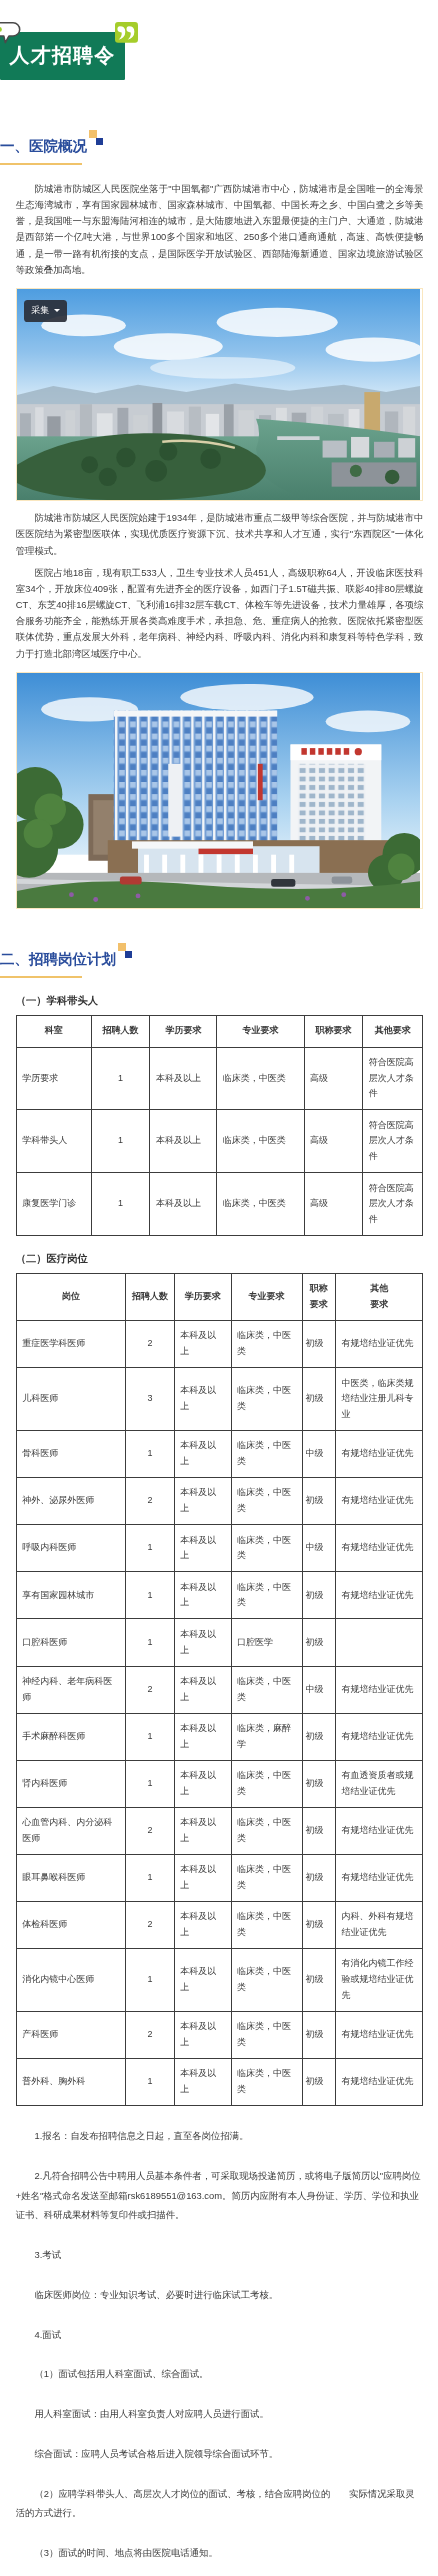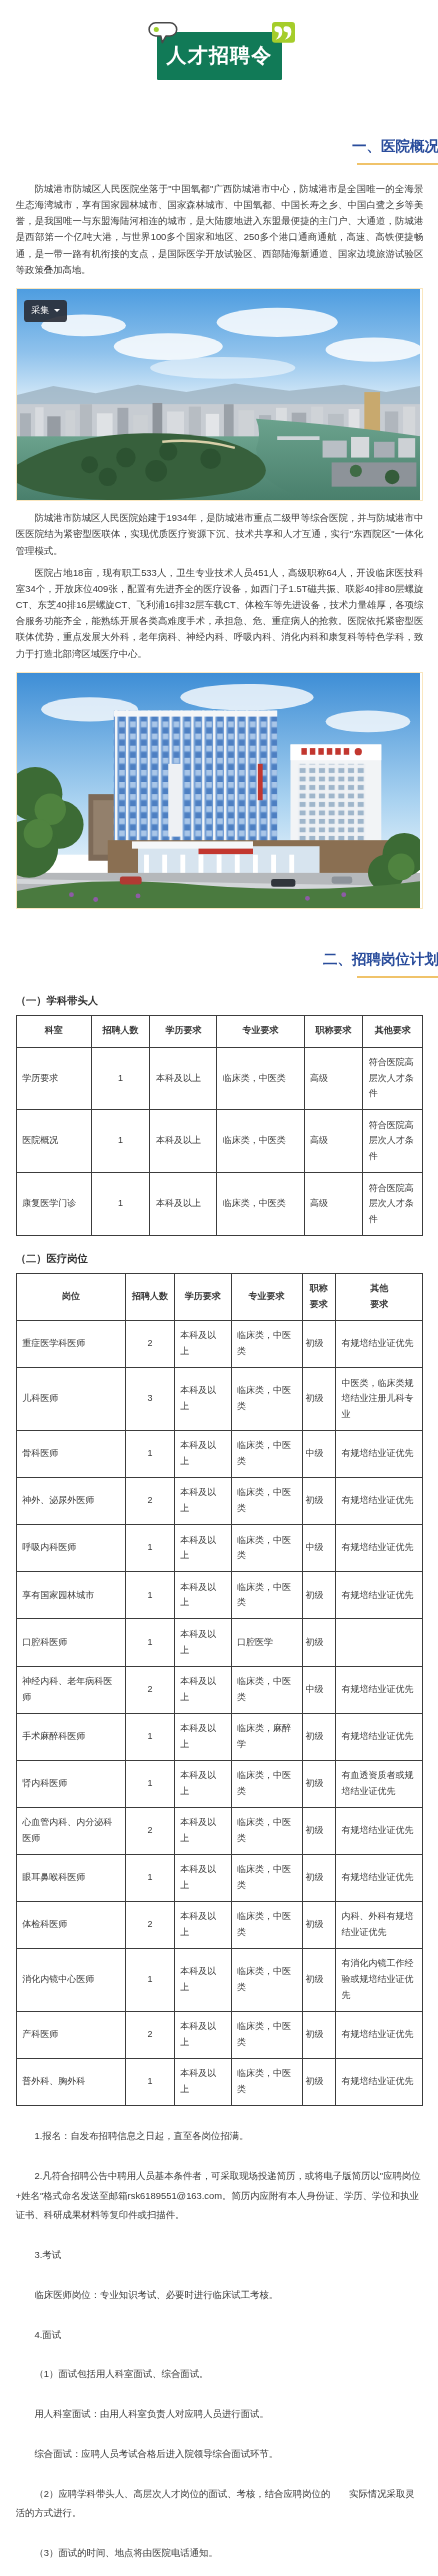--- a/index.html
+++ b/index.html
@@ -1,28 +1,28 @@
 <!DOCTYPE html>
 <html style="font-size:9.7px"><head>
 <meta charset="utf-8">
 <style>
   html,body{margin:0;padding:0;background:#ffffff;}
   body{font-family:"Liberation Sans","DejaVu Sans",sans-serif;color:#3a3a3a;}
   .page{width:439px;margin:0 auto;background:#fff;padding-top:31.5px;padding-bottom:34px;}
   .inner{margin:0 15.7px;}
 
   
-  .banner-wrap{display:flex;justify-content:center;margin-bottom:58px;}
+  .banner-wrap{display:flex;margin-bottom:58px;}
   .banner{position:relative;background:#117a57;width:125px;height:48px;display:flex;align-items:center;justify-content:center;border-radius:1.2px;}
   .banner-title{color:#fff;font-size:20px;font-weight:700;letter-spacing:1.2px;}
   .bubble-icon{position:absolute;left:-9.7px;top:-11px;}
   .quote-badge{position:absolute;right:-13.3px;top:-9.7px;}
 
   
-  .sec-head{display:flex;flex-direction:column;align-items:flex-end;margin:42px 0 15.7px;}
+  .sec-head{display:flex;flex-direction:column;align-items:flex-start;margin:42px 0 15.7px;}
   .sec-title{position:relative;font-size:14.5px;font-weight:700;color:#2a4d9c;line-height:1.2;}
   .sec-title .sq-o{position:absolute;right:-9.7px;top:-7.3px;width:7.3px;height:7.3px;background:#f2c06b;}
   .sec-title .sq-b{position:absolute;right:-15.7px;top:0.6px;width:6.7px;height:6.7px;background:#1f3d96;}
   .sec-underline{width:82px;height:1.8px;background:#f0c36a;margin-top:8.5px;}
 
   
   .para{font-size:9.4px;line-height:1.72;text-indent:2em;text-align:justify;margin:6px 0;color:#3a3a3a;}
   .flow .para{line-height:2.1;text-align:left;margin:20px 0;}
 
   
@@ -301,21 +301,21 @@
         <tbody>
           <tr>
             <td>学历要求</td>
             <td>1</td>
             <td>本科及以上</td>
             <td>临床类，中医类</td>
             <td>高级</td>
             <td>符合医院高层次人才条件</td>
           </tr>
           <tr>
-            <td>医院概况</td>
+            <td>学科带头人</td>
             <td>1</td>
             <td>本科及以上</td>
             <td>临床类，中医类</td>
             <td>高级</td>
             <td>符合医院高层次人才条件</td>
           </tr>
           <tr>
             <td>康复医学门诊</td>
             <td>1</td>
             <td>本科及以上</td>

